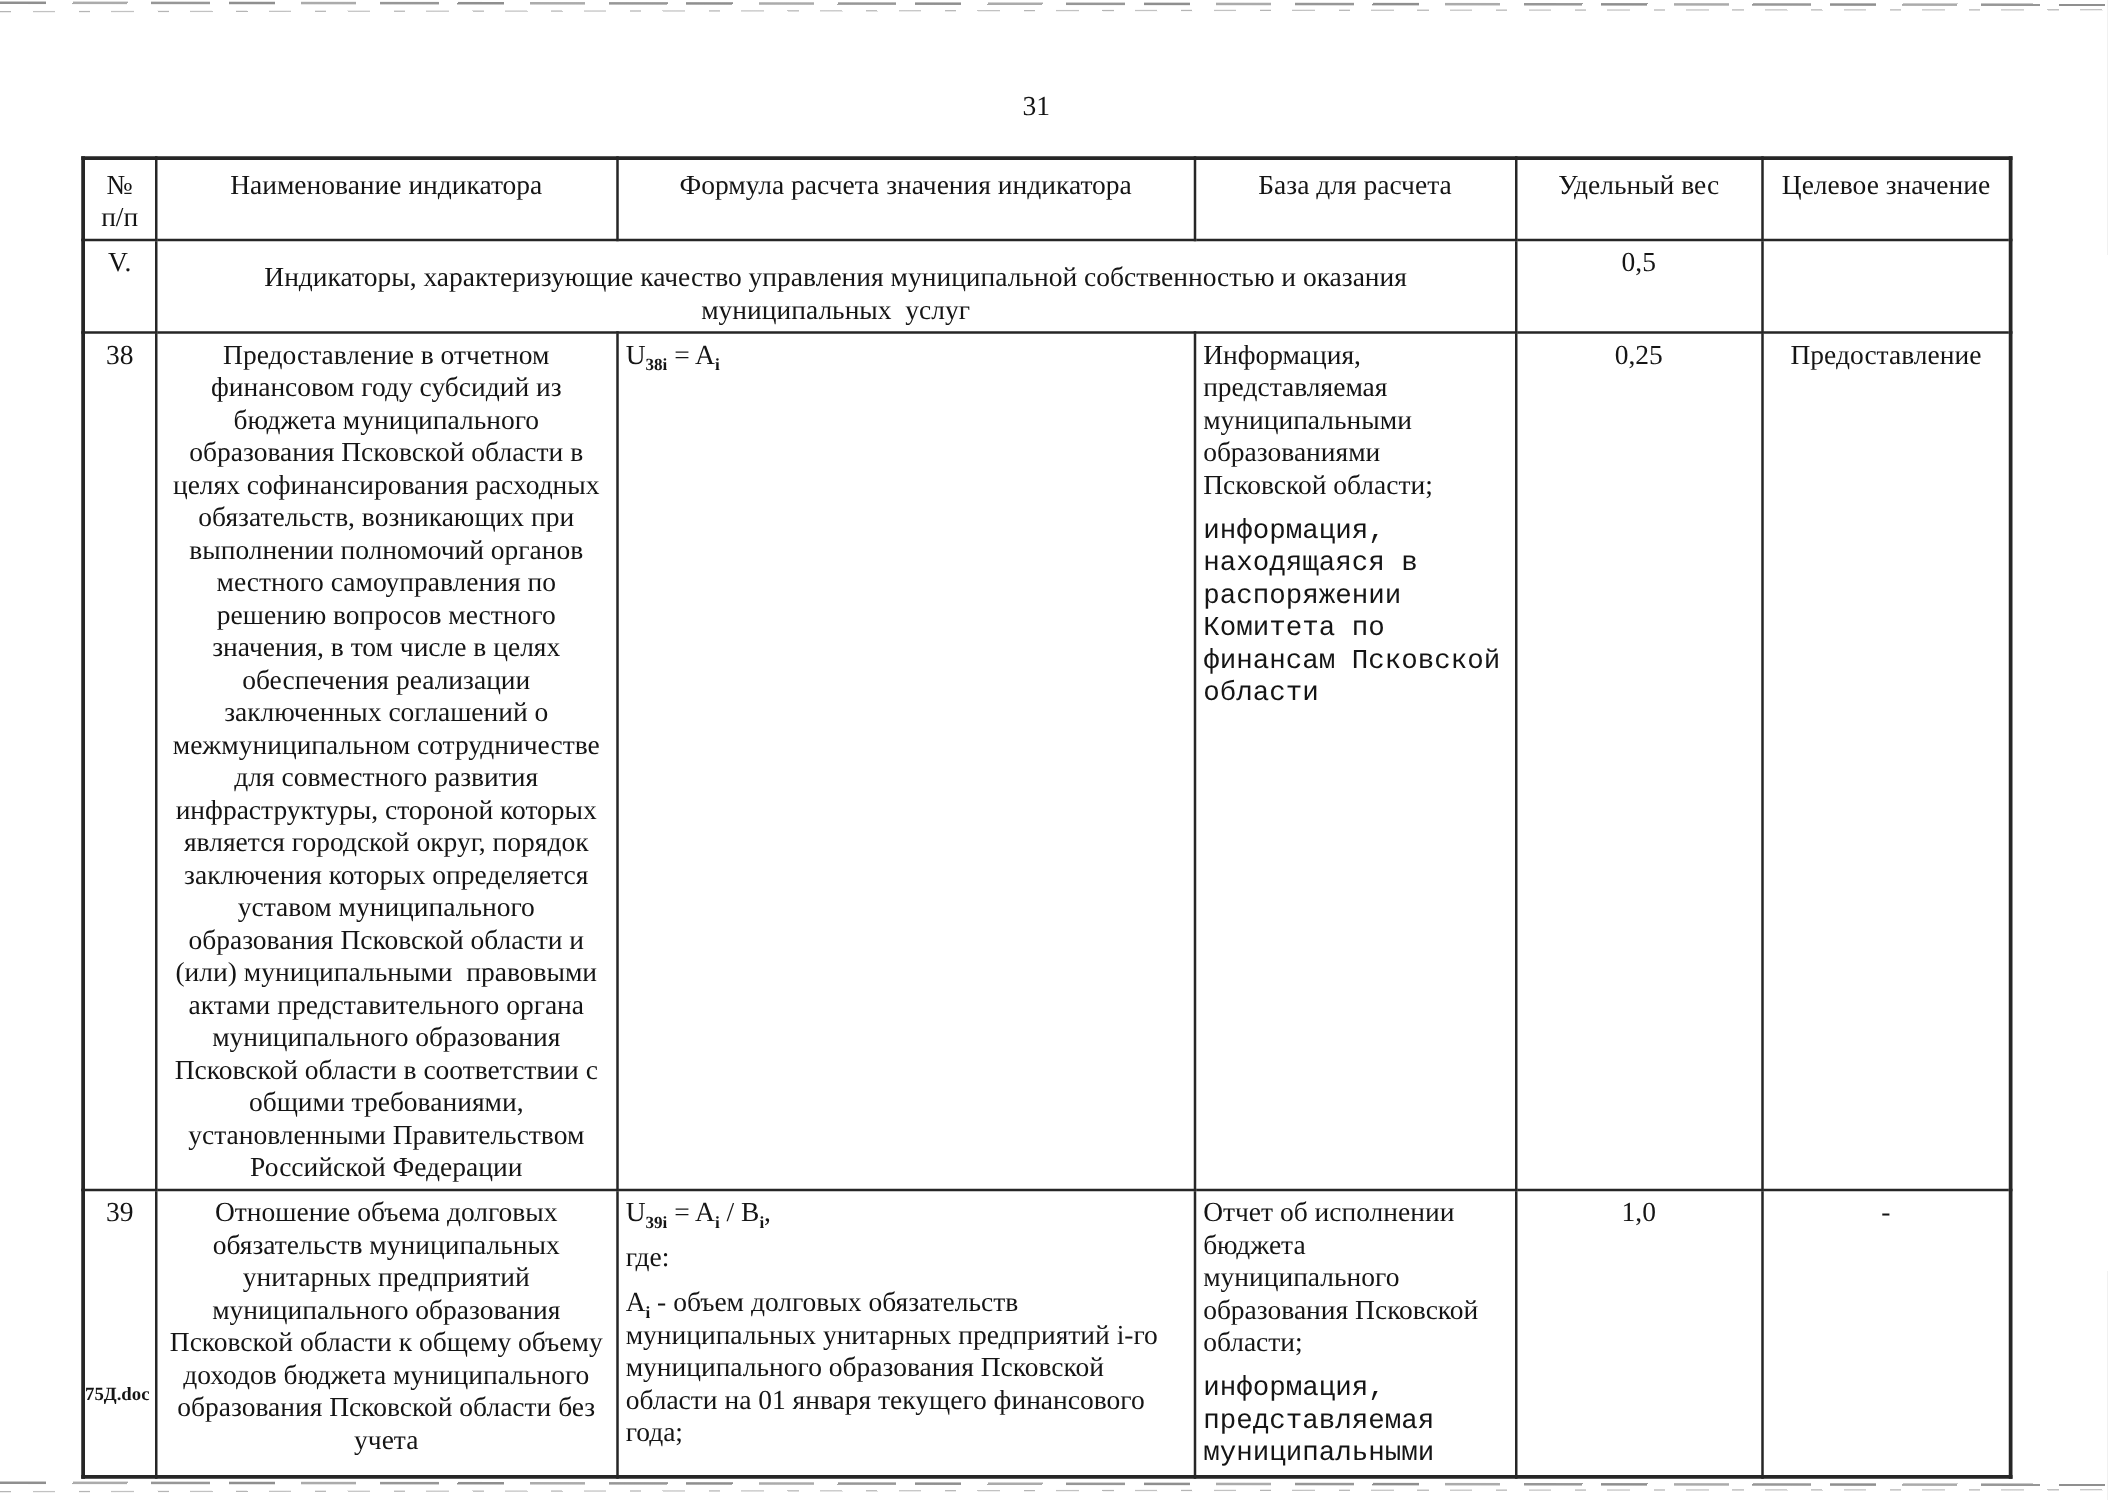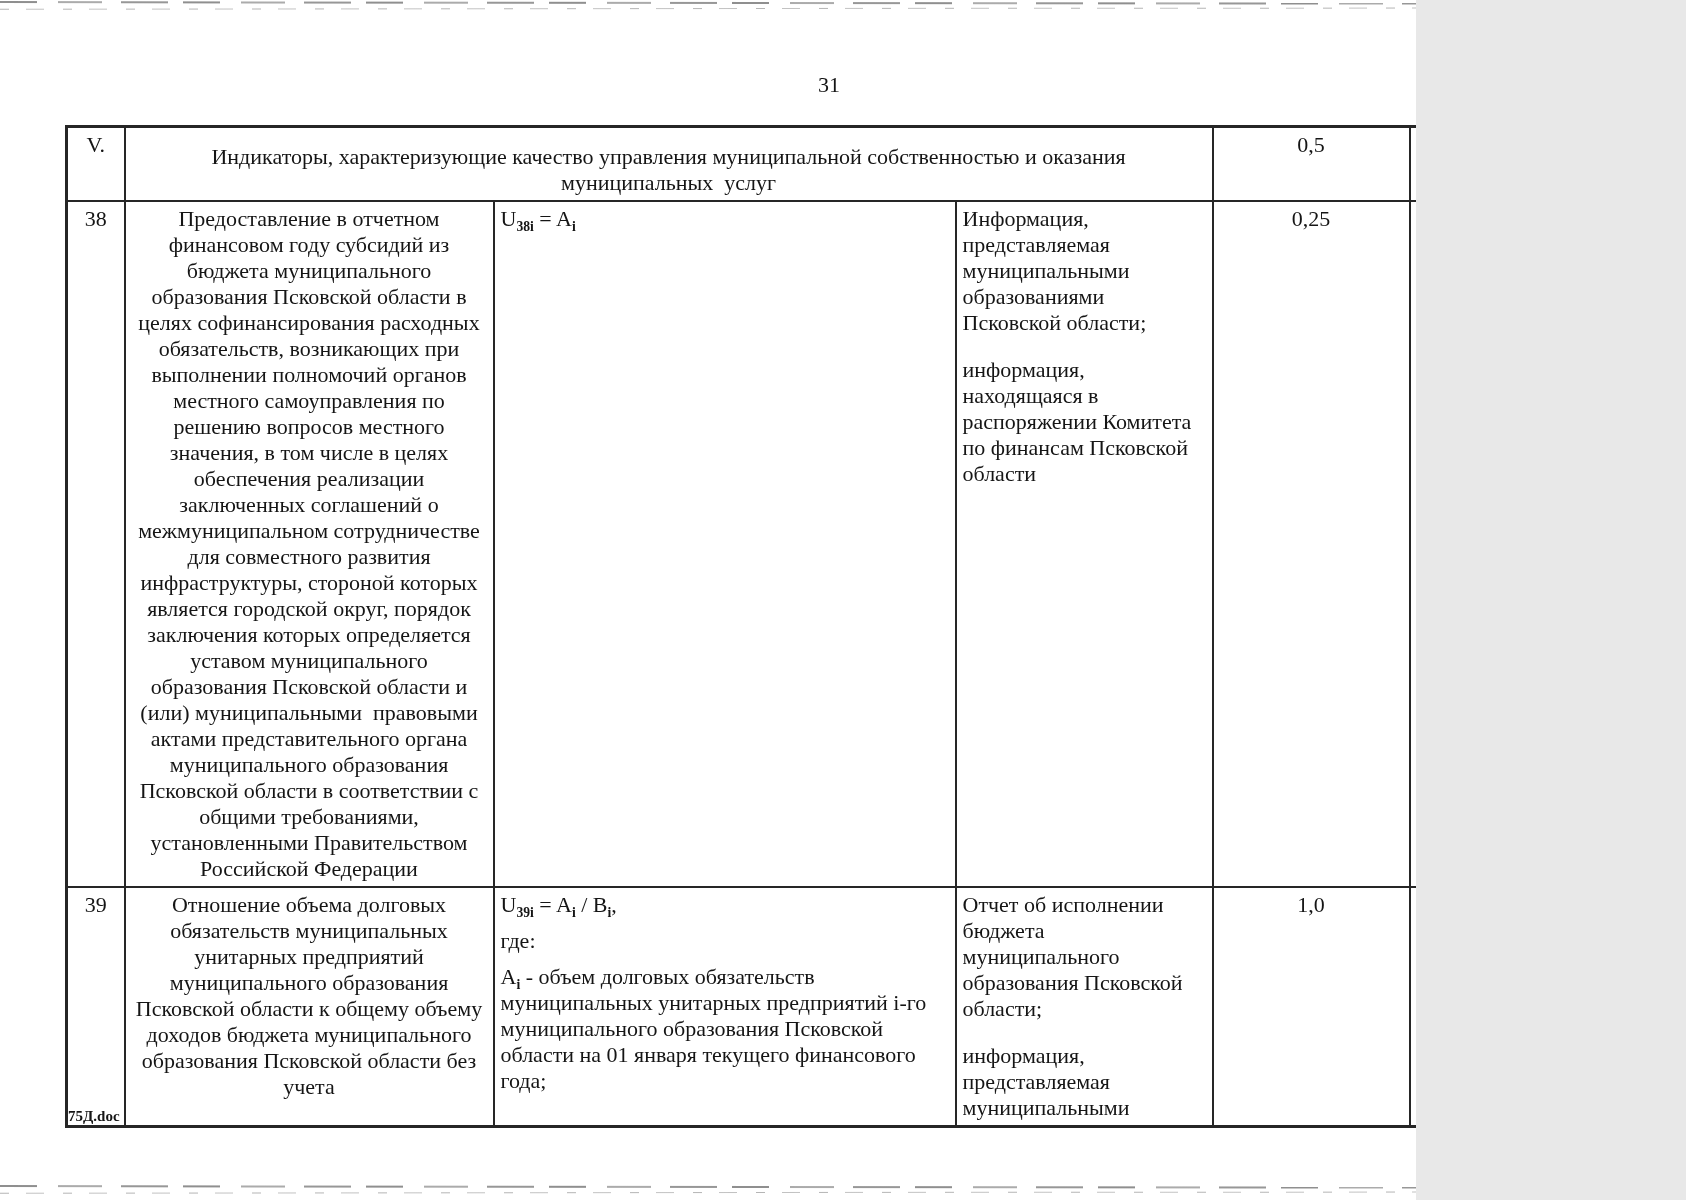--- a/index.html
+++ b/index.html
@@ -2,21 +2,21 @@
 <html><head>
 <meta charset="utf-8">
 <style>
   html, body {
     margin: 0;
     padding: 0;
     background: #e8e8e8;
   }
   .page {
     position: relative;
-    width: 1416px;
+    width: 1686px;
     height: 1200px;
     background: #ffffff;
     font-family: "Liberation Serif", "DejaVu Serif", serif;
     color: #151515;
     overflow: hidden;
   }
   
   .scan-edge {
     position: absolute;
     left: 0;
@@ -79,21 +79,21 @@
   .weight-cell { text-align: center; padding-top: 7px; }
   .target-cell { text-align: center; padding-top: 7px; }
 
   .section-title {
     display: block;
     max-width: 930px;
     margin: 12px auto 0 auto;
     text-align: center;
     white-space: pre-wrap;
   }
-  .para + .para { margin-top: 21px; }
+  .para + .para { margin-top: 11px; font-family: Liberation Mono, monospace; }
   .f-para { margin-bottom: 10px; }
   .f-para:last-child { margin-bottom: 0; }
   sub { font-size: 0.62em; line-height: 0; font-weight: bold; }
 
   .footer-filename {
     position: absolute;
     left: 68px;
     top: 1108px;
     font-size: 15px;
     font-weight: 600;
@@ -115,20 +115,28 @@
     <colgroup>
       <col style="width:58px">
       <col style="width:369px">
       <col style="width:462px">
       <col style="width:257px">
       <col style="width:197px">
       <col style="width:199px">
     </colgroup>
 
     <tbody>
+        <tr class="header-row">
+      <th>№ п/п</th>
+      <th>Наименование индикатора</th>
+      <th>Формула расчета значения индикатора</th>
+      <th>База для расчета</th>
+      <th>Удельный вес</th>
+      <th>Целевое значение</th>
+    </tr>
 
     <tr class="section-row">
       <td class="num-cell">V.</td>
       <td colspan="3">
         <span class="section-title">Индикаторы, характеризующие качество управления муниципальной собственностью и оказания муниципальных  услуг</span>
       </td>
       <td class="weight-cell">0,5</td>
       <td class="target-cell"></td>
     </tr>
 

